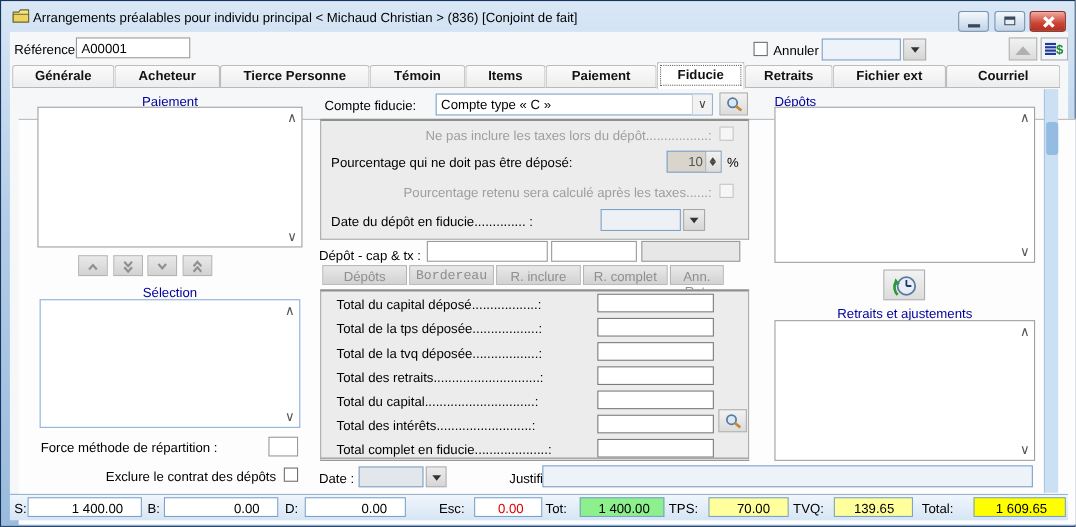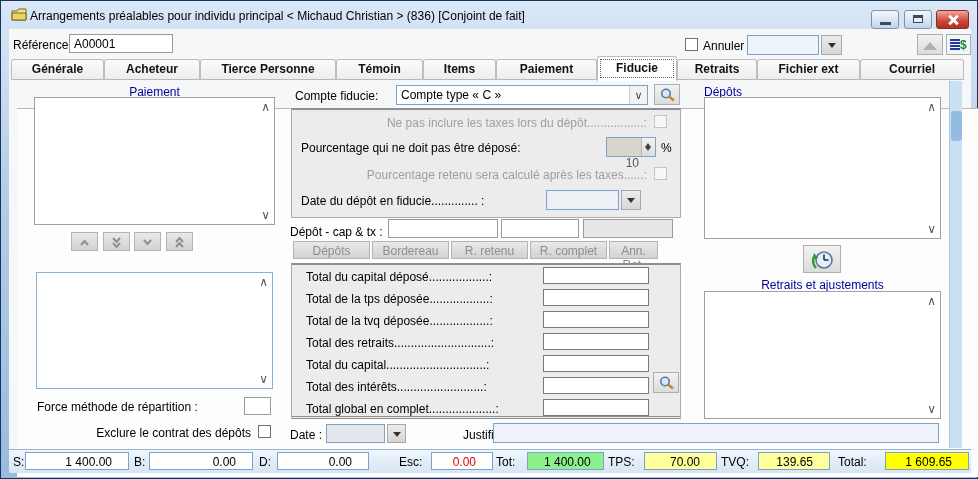--- a/index.html
+++ b/index.html
@@ -54,21 +54,21 @@
   .combo { position:absolute; border:1px solid var(--accent_blue,#7da2c9); background:#fff; }
   .combo .val { position:absolute; left:4px; top:2px; right:20px; white-space:nowrap; overflow:hidden; font-size:12px; }
   .combo .chev { position:absolute; right:0; top:0; bottom:0; width:18px; background:#f2f2f2; border-left:1px solid #d0d0d0; text-align:center; color:#444; font-size:11px; line-height:18px; }
   .arrowbtn { position:absolute; background:linear-gradient(#ececec,#d6d6d6); border:1px solid #a8a8a8; }
   .arrowbtn::after { content:""; position:absolute; left:50%; top:50%; margin:-2px 0 0 -4px; border:4px solid transparent; border-top:5px solid #333; }
 
   .graypanel { position:absolute; background:#ececec; border:1px solid #ababab; border-top:2px solid #8f8f8f; }
   .graypanel.dbl { border-bottom:3px double #8f8f8f; }
 
   .spinner { position:absolute; border:1px solid var(--accent_blue,#7da2c9); background:#d9d5cd; }
-  .spinner .sval { position:absolute; left:2px; right:16px; top:2px; text-align:right; color:#555; font-size:12px;margin-top:16px; }
+  .spinner .sval { position:absolute; left:2px; right:16px; top:2px; text-align:right; color:#555; font-size:12px; }
   .spinner .spincol { position:absolute; right:0; top:0; bottom:0; width:14px; border-left:1px solid #b8b8b8; background:linear-gradient(#f2f2f2,#dcdcdc); }
   .spinner .spincol i { position:absolute; left:3px; width:0; height:0; border:3px solid transparent; }
   .spinner .spincol i.u { top:2px; border-bottom:4px solid #444; }
   .spinner .spincol i.d { bottom:2px; border-top:4px solid #444; }
 
   .tab { position:absolute; top:58px; height:21px; background:linear-gradient(#fbfbfb,#ededed);
     border:1px solid #bdbdbd; border-bottom:1px solid #b8b8b8; border-radius:3px 3px 0 0;
     text-align:center; font-weight:bold; font-size:12px; line-height:19px; color:#111; }
   .tab.selected { top:55px; height:25px; background:#fff; border-bottom:none; line-height:22px; outline:1px dotted #666; outline-offset:-4px; z-index:2; }
 
@@ -165,20 +165,21 @@
           <polyline points="9,5 12.5,9 16,5" fill="none" stroke="#8f8f8f" stroke-width="2"></polyline>
         </svg></span>
   </div>
   <div class="gbtn" style="left:165px;top:231px;width:27px;height:19px;">
     <span><svg width="25" height="15" viewBox="0 0 25 15">
           <polyline points="9,7 12.5,3 16,7" fill="none" stroke="#8f8f8f" stroke-width="2"></polyline>
           <polyline points="9,12 12.5,8 16,12" fill="none" stroke="#8f8f8f" stroke-width="2"></polyline>
         </svg></span>
   </div>
 
+  <div class="lbl bluelbl" style="left:35px;top:258px;width:237px;text-align:center;">Sélection</div>
   <div class="listbox blueborder" style="left:35px;top:271px;width:237px;height:117px;">
     <span class="scrollglyph up">∧</span>
     <span class="scrollglyph down">∨</span>
   </div>
 
   <div class="lbl" style="left:36px;top:399px;">Force méthode de répartition :</div>
   <div class="txtfield" style="left:243px;top:396px;width:27px;height:18px;"></div>
   <div class="lbl r" style="left:82px;top:425px;width:168px;">Exclure le contrat des dépôts</div>
   <div class="checkbox" style="left:257px;top:424px;"></div>
 
@@ -216,39 +217,39 @@
   <div class="lbl" style="left:300px;top:193px;">Date du dépôt en fiducie.............. :</div>
   <div class="txtfield bluefield" style="left:545px;top:189px;width:73px;height:20px;background:#edf1f6;"></div>
   <div class="arrowbtn" style="left:620px;top:189px;width:20px;height:20px;"></div>
 
   <div class="lbl" style="left:289px;top:224px;">Dépôt - cap &amp; tx :</div>
   <div class="txtfield" style="left:387px;top:218px;width:110px;height:19px;"></div>
   <div class="txtfield" style="left:500px;top:218px;width:78px;height:19px;"></div>
   <div class="txtfield grayfill" style="left:582px;top:218px;width:90px;height:19px;"></div>
 
   <div class="gbtn" style="left:292px;top:240px;width:77px;height:18px;"><span>Dépôts</span></div>
-  <div class="gbtn" style="left:371px;top:240px;width:77px;height:18px;"><span>Bordereau</span></div>
-  <div class="gbtn" style="left:450px;top:240px;width:77px;height:18px;"><span>R. retenu</span></div>
+  <div class="gbtn" style="left:371px;top:240px;width:77px;height:18px;font-family:Liberation Mono, monospace;"><span>Bordereau</span></div>
+  <div class="gbtn" style="left:450px;top:240px;width:77px;height:18px;"><span>R. inclure</span></div>
   <div class="gbtn" style="left:529px;top:240px;width:77px;height:18px;"><span>R. complet</span></div>
   <div class="gbtn" style="left:608px;top:240px;width:49px;height:18px;"><span>Ann. Ret.</span></div>
 
   <div class="graypanel dbl" style="left:290px;top:262px;width:390px;height:156px;"></div>
   <div class="lbl" style="left:305px;top:269px;">Total du capital déposé..................:</div>
   <div class="txtfield sunken" style="left:542px;top:266px;width:106px;height:17px;"></div>
   <div class="lbl" style="left:305px;top:291px;">Total de la tps déposée..................:</div>
   <div class="txtfield sunken" style="left:542px;top:288px;width:106px;height:17px;"></div>
   <div class="lbl" style="left:305px;top:313px;">Total de la tvq déposée..................:</div>
   <div class="txtfield sunken" style="left:542px;top:310px;width:106px;height:17px;"></div>
   <div class="lbl" style="left:305px;top:335px;">Total des retraits.............................:</div>
   <div class="txtfield sunken" style="left:542px;top:332px;width:106px;height:17px;"></div>
   <div class="lbl" style="left:305px;top:357px;">Total du capital..............................:</div>
   <div class="txtfield sunken" style="left:542px;top:354px;width:106px;height:17px;"></div>
   <div class="lbl" style="left:305px;top:379px;">Total des intérêts..........................:</div>
   <div class="txtfield sunken" style="left:542px;top:376px;width:106px;height:17px;"></div>
-  <div class="lbl" style="left:305px;top:401px;">Total global en complet....................:</div>
+  <div class="lbl" style="left:305px;top:401px;">Total complet en fiducie....................:</div>
   <div class="txtfield sunken" style="left:542px;top:398px;width:106px;height:17px;"></div>
 
   <div class="iconbtn" style="left:652px;top:371px;width:26px;height:21px;">
     <span style="position:absolute;left:4px;top:2px;">
       <svg width="18" height="16" viewBox="0 0 18 16">
           <circle cx="7" cy="6.5" r="4.2" fill="#d8e8f4" stroke="#5a7aa0" stroke-width="1.6"></circle>
           <line x1="10" y1="9.5" x2="15" y2="13.5" stroke="#c08a30" stroke-width="2.4"></line>
         </svg>
     </span>
   </div>

